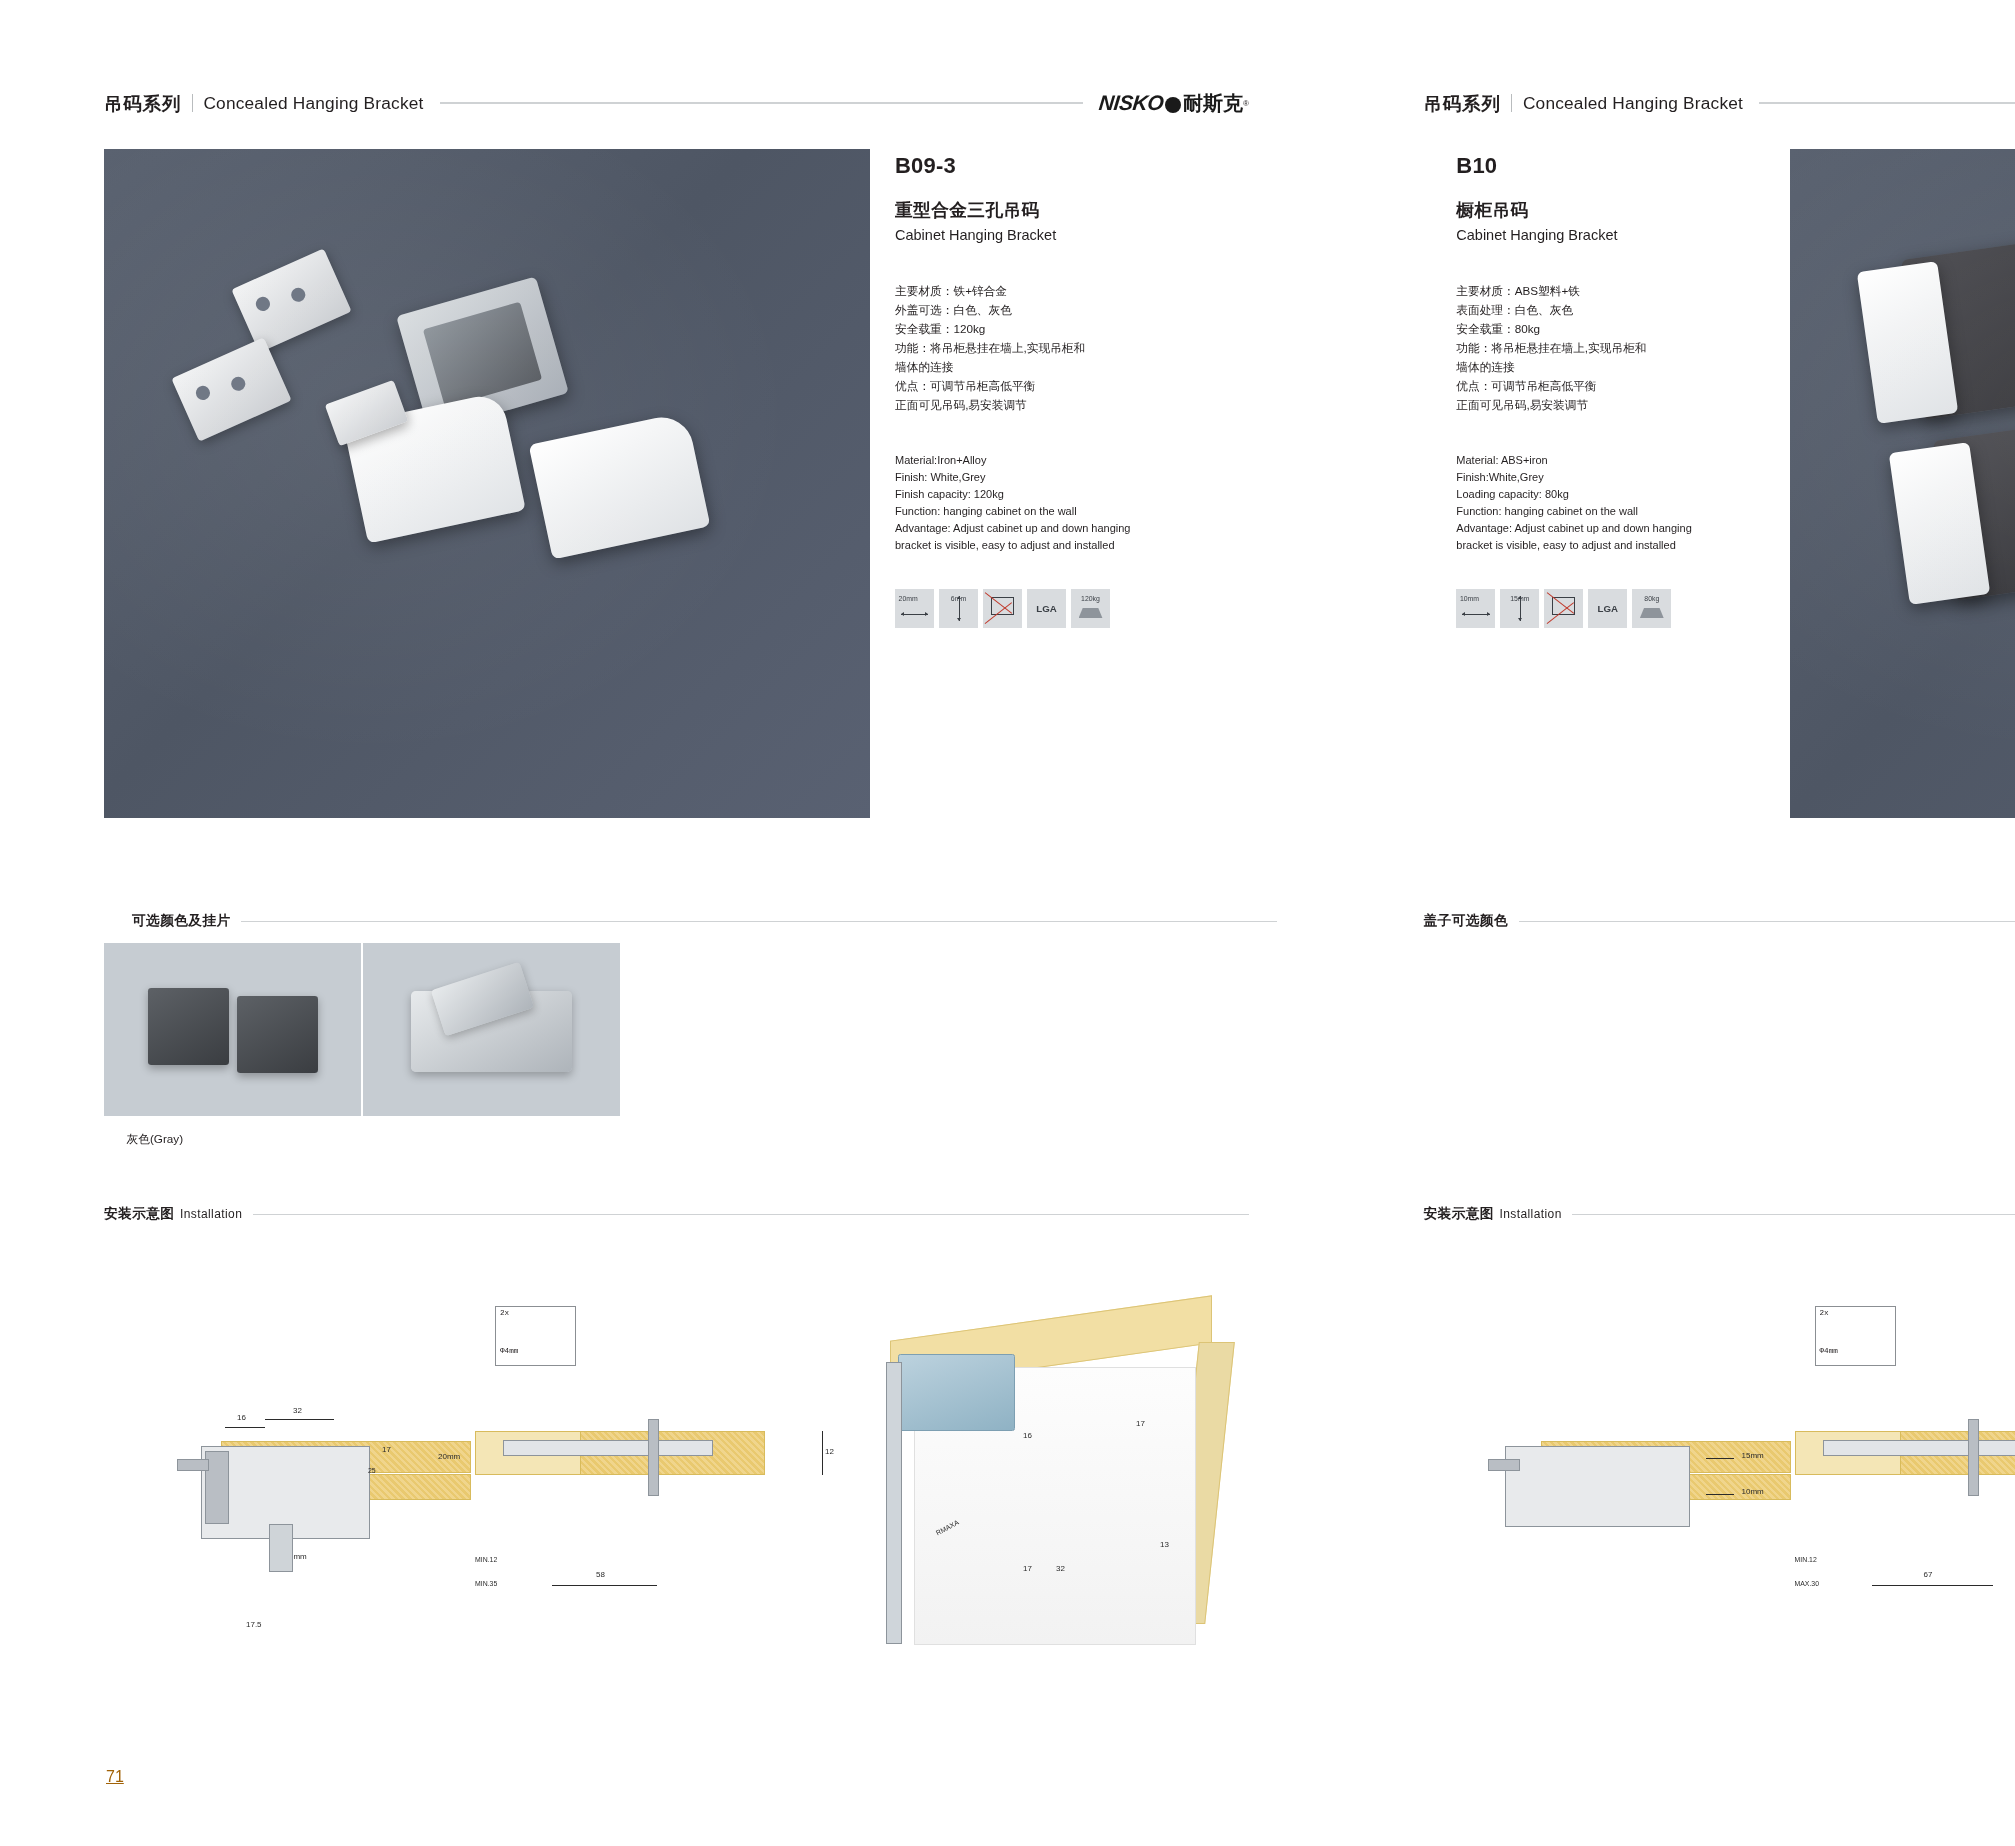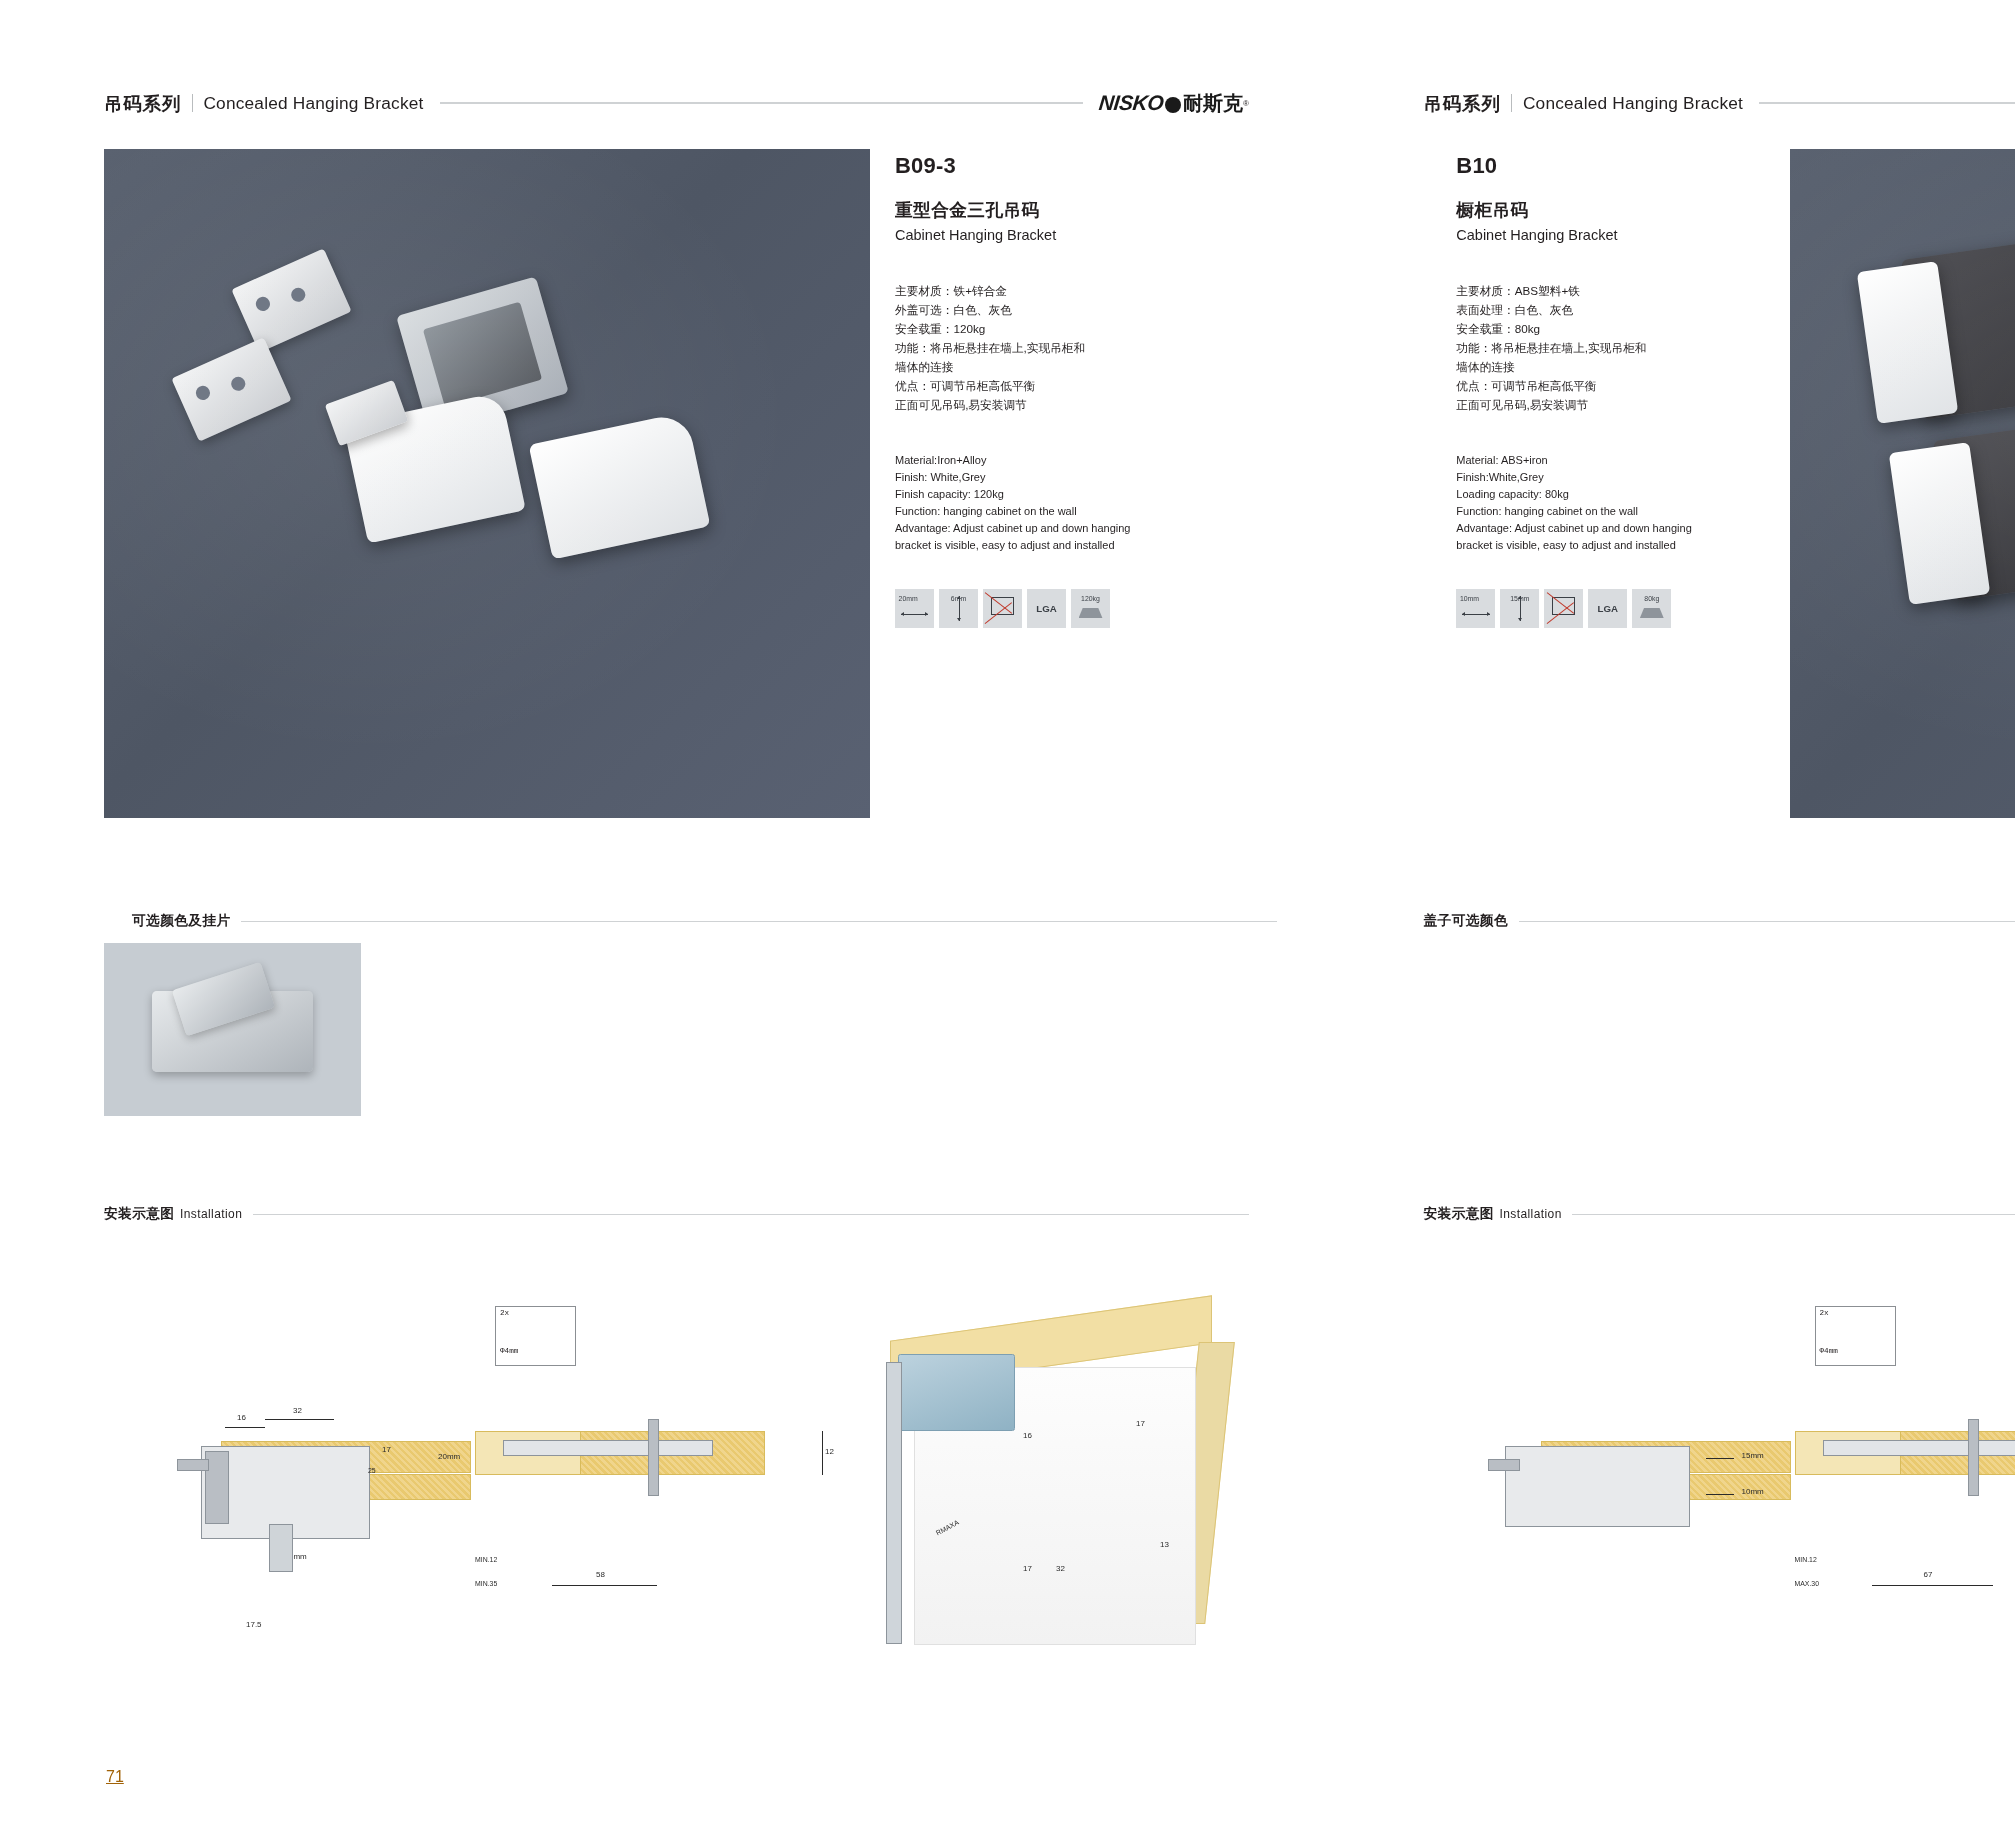--- a/index.html
+++ b/index.html
@@ -374,20 +374,25 @@
         </div>
       </div>
     </div>
 
     <div class="sec-title" style="left:104px; top:912px; width:1145px;margin-left:28px;">
       <span>可选颜色及挂片</span>
       <span class="rule" style="flex:1;"></span>
     </div>
 
     <div class="swatches" style="left:104px; top:943px;">
+      <div class="sw lg">
+        <div class="chip gray" style="left:44px; top:45px; width:81px; height:77px;"></div>
+        <div class="chip gray" style="left:133px; top:53px; width:81px; height:77px;"></div>
+        <div class="sw-cap">灰色(Gray)</div>
+      </div>
       <div class="sw lg">
         <div class="chip metal" style="left:48px; top:48px; width:161px; height:81px; border-radius:4.8px;"></div>
         <div class="chip metal" style="left:73px; top:32px; width:93px; height:48px; border-radius:4px; transform:rotate(-18deg);"></div>
         <div class="sw-cap"></div>
       </div>
     </div>
 
     <div class="sec-title" style="left:104px; top:1205px; width:1145px;">
       <span>安装示意图</span>
       <span class="en">Installation</span>

